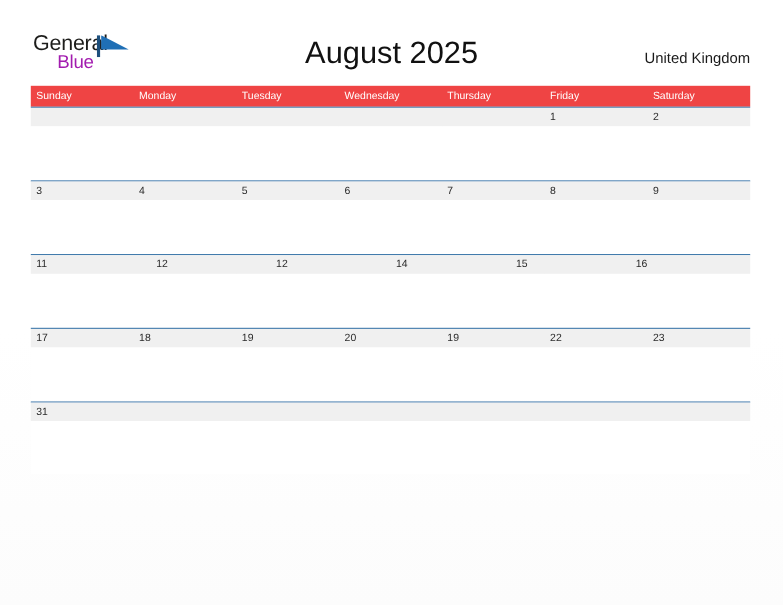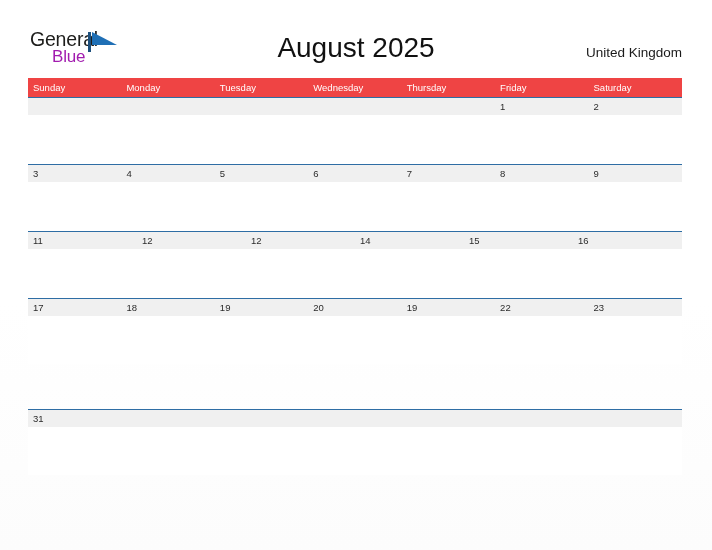--- a/index.html
+++ b/index.html
@@ -124,21 +124,21 @@
     overflow: hidden;
   }
 
   .week-row {
     width: 654px;
     height: 67px;
     border-top: 1.5px solid #2e6da4;
     position: relative;
   }
 
-  .week-row.last { height: 67px; margin-top: 44px; }
+  .week-row.last { height: 67px; }
 
   .date-strip {
     display: flex;
     width: 654px;
     height: 17px;
     background: #f0f0f0;
   }
 
   .day-cell {
     flex: 1 1 0;

